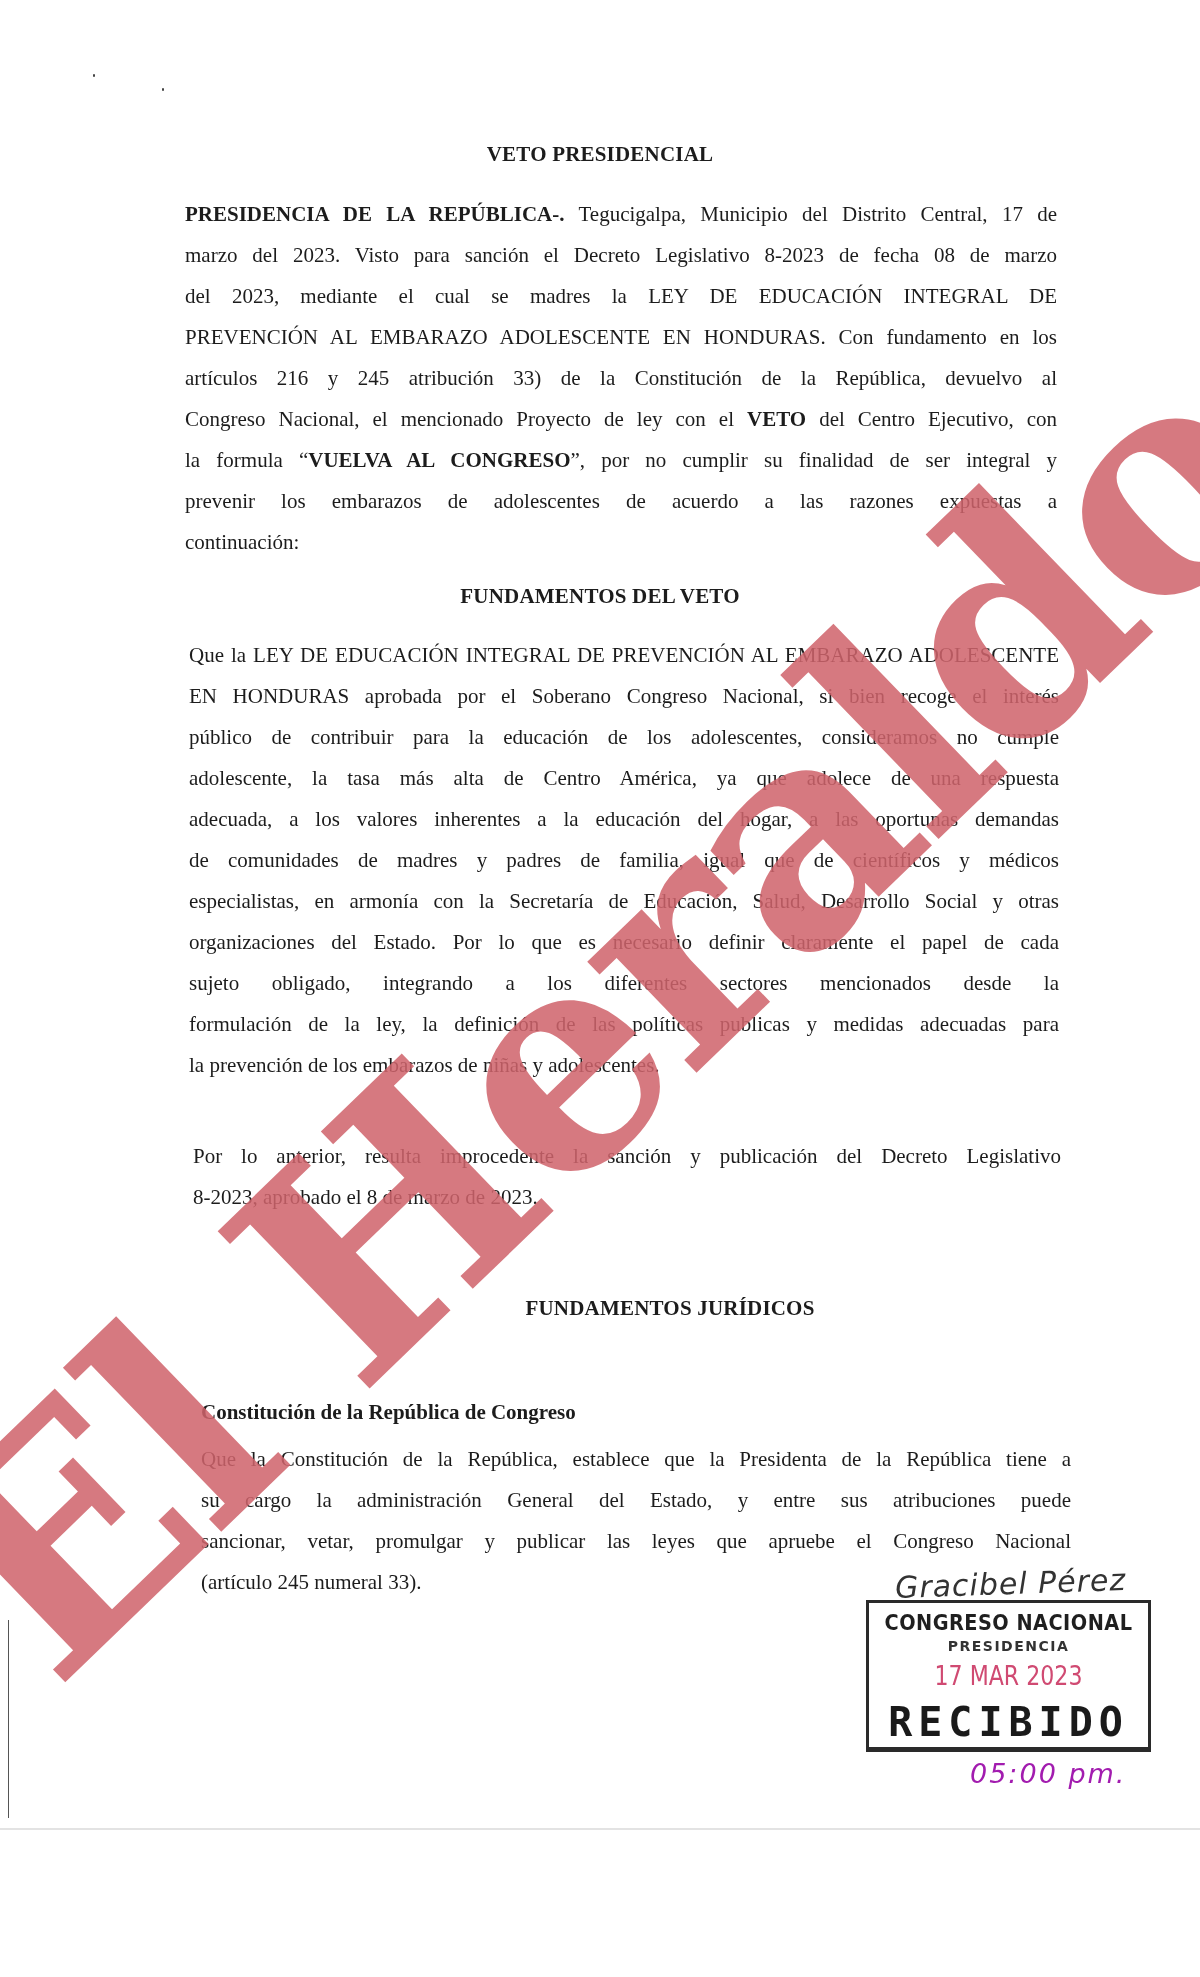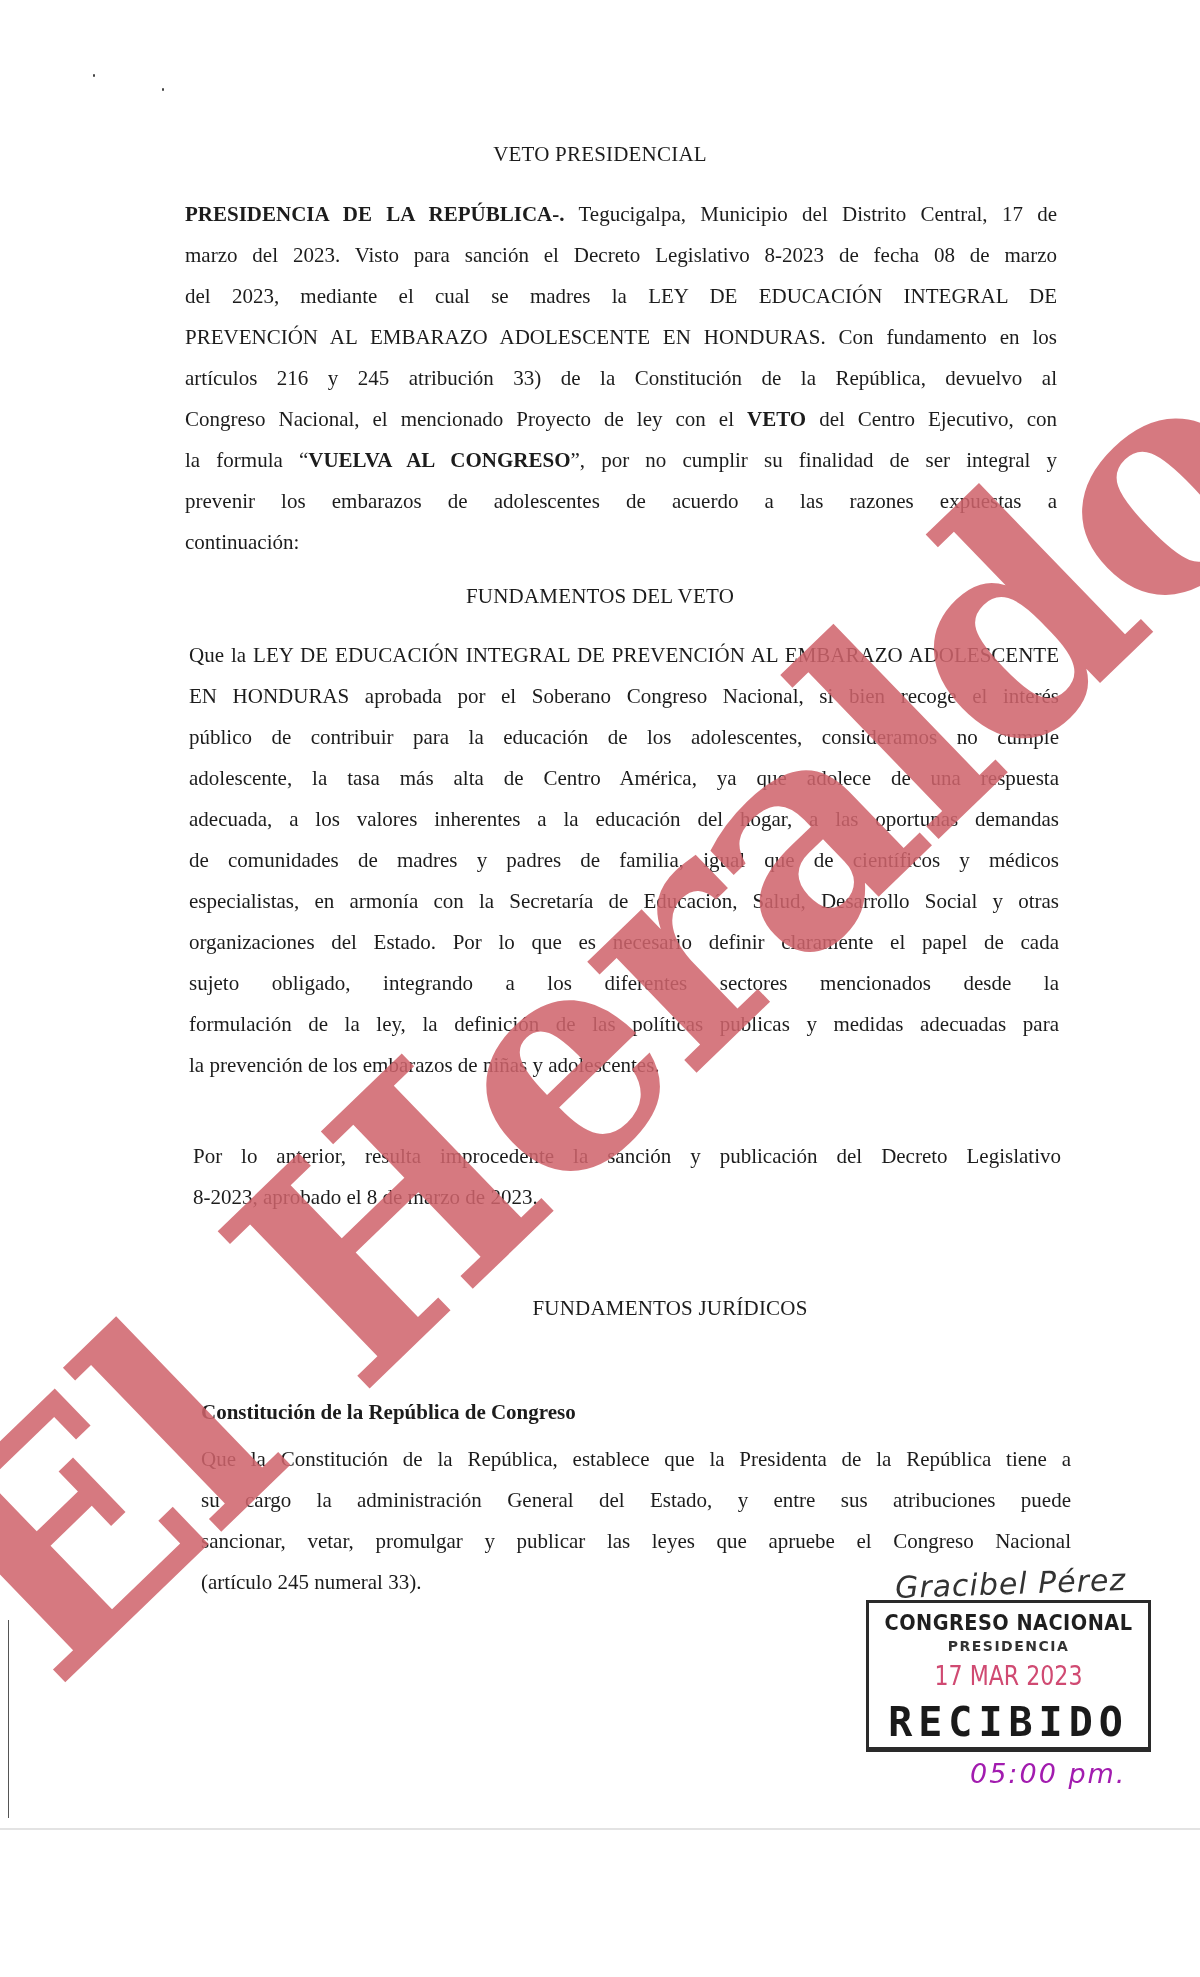--- a/index.html
+++ b/index.html
@@ -3,21 +3,21 @@
 <meta charset="utf-8">
 <style>
   html, body { margin: 0; padding: 0; background: #ffffff; }
   body { width: 1200px; height: 1977px; position: relative; overflow: hidden;
          font-family: "Liberation Serif", "DejaVu Serif", serif; color: #1c1c1c; }
   .page { position: absolute; left: 0; top: 0; width: 1200px; height: 1977px; background: #fff; }
 
   .speck { position: absolute; width: 2px; height: 3px; background: #444; border-radius: 1px; }
 
   .heading { position: absolute; left: 0; width: 1200px; text-align: center;
-             font-weight: normal; font-size: 21px; letter-spacing: 0.2px; }
+             font-weight: bold; font-size: 21px; letter-spacing: 0.2px; }
 
   .block { position: absolute; }
   .line { display: block; height: 41px; line-height: 41px; font-size: 21px;
           text-align: justify; text-align-last: justify; white-space: nowrap; overflow: visible; }
   .line.last { text-align-last: left; }
   .line b { font-weight: bold; }
 
   .subhead { position: absolute; font-weight: bold; font-size: 21px; }
 
   

